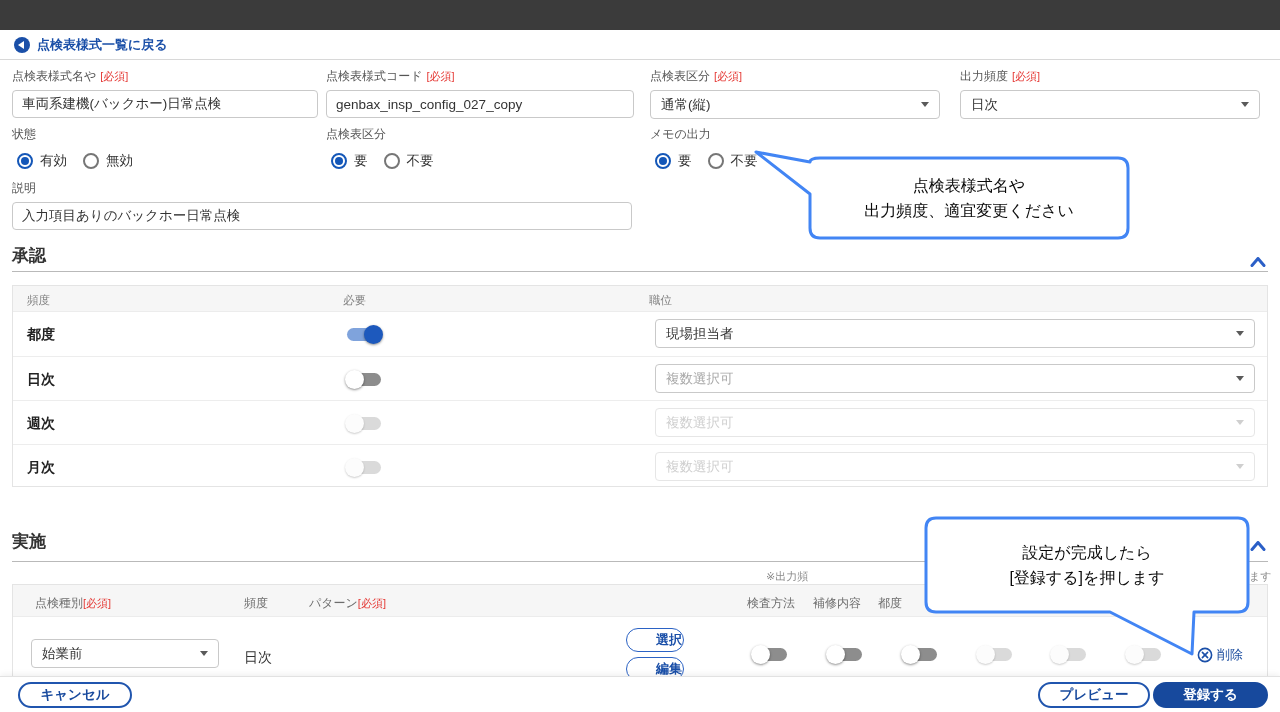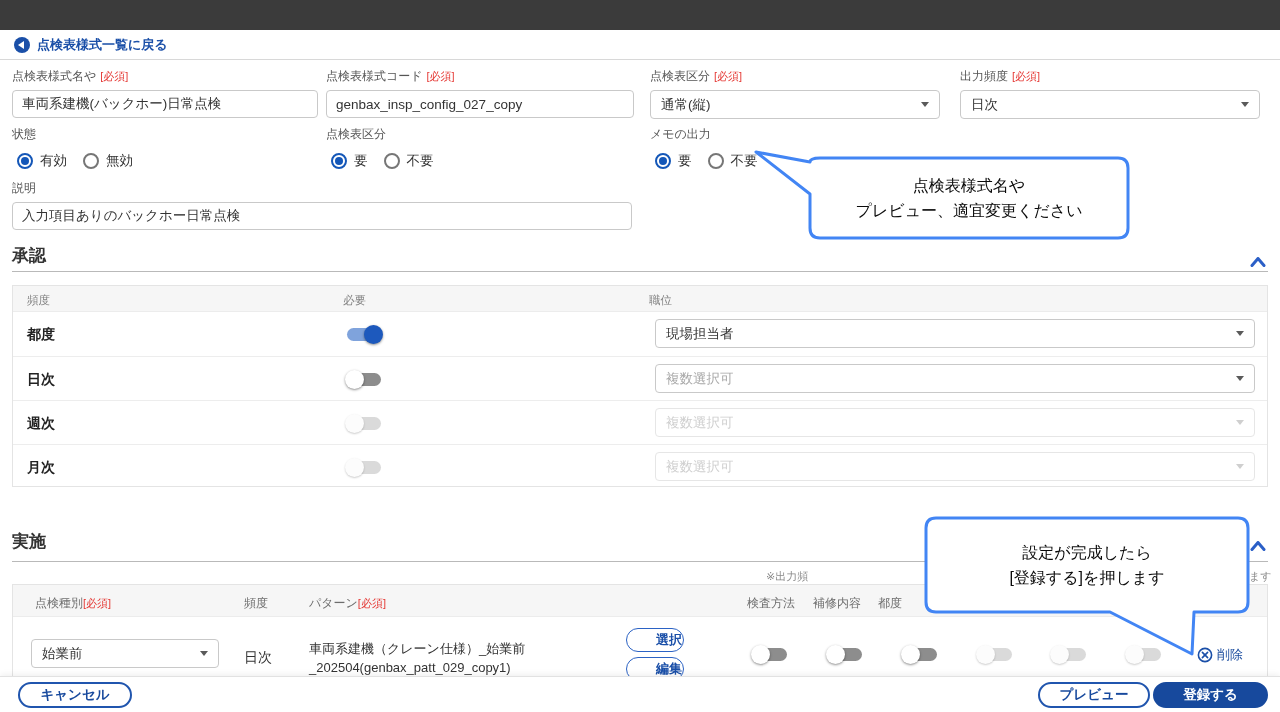--- a/index.html
+++ b/index.html
@@ -265,24 +265,20 @@
       <span class="col-label" style="left:800px;">補修内容</span>
       <span class="col-label" style="left:865px;">都度</span>
     </div>
 
     <div class="impl-row">
       <div class="select-box">
         <span>始業前</span>
         <span class="caret"></span>
       </div>
       <span class="impl-freq">日次</span>
-      <div class="impl-pattern">
-        <div>車両系建機（クレーン仕様）_始業前</div>
-        <div>_202504(genbax_patt_029_copy1)</div>
-      </div>
       <button class="mini-btn" style="top:11px;">選択</button>
       <button class="mini-btn" style="top:40px;">編集</button>
 
       <div class="toggle" style="left:740px;">
           <span class="knob"></span>
         </div>
       <div class="toggle" style="left:815px;">
           <span class="knob"></span>
         </div>
       <div class="toggle" style="left:890px;">
@@ -308,21 +304,21 @@
       </div>
     </div>
   </div>
 
   <div class="callout" id="callout-top">
     <svg width="392" height="100" viewBox="0 0 392 100">
       <path d="M78 14 H376 Q386 14 386 24 V84 Q386 94 376 94 H78 Q68 94 68 84 V50 L14 8 L68 18 Q68 14 78 14 Z" fill="#ffffff" stroke="#4285f4" stroke-width="3" stroke-linejoin="round"></path>
     </svg>
     <div class="callout-text">
       <div>点検表様式名や</div>
-      <div>プレビュー、適宜変更ください</div>
+      <div>出力頻度、適宜変更ください</div>
     </div>
   </div>
 
   <div class="callout" id="callout-bottom">
     <svg width="336" height="150" viewBox="0 0 336 150">
       <path d="M16 6 H318 Q328 6 328 16 V90 Q328 100 318 100 H274 L272 142 L190 100 H16 Q6 100 6 90 V16 Q6 6 16 6 Z" fill="#ffffff" stroke="#4285f4" stroke-width="3" stroke-linejoin="round"></path>
     </svg>
     <div class="callout-text">
       <div>設定が完成したら</div>
       <div>[登録する]を押します</div>

